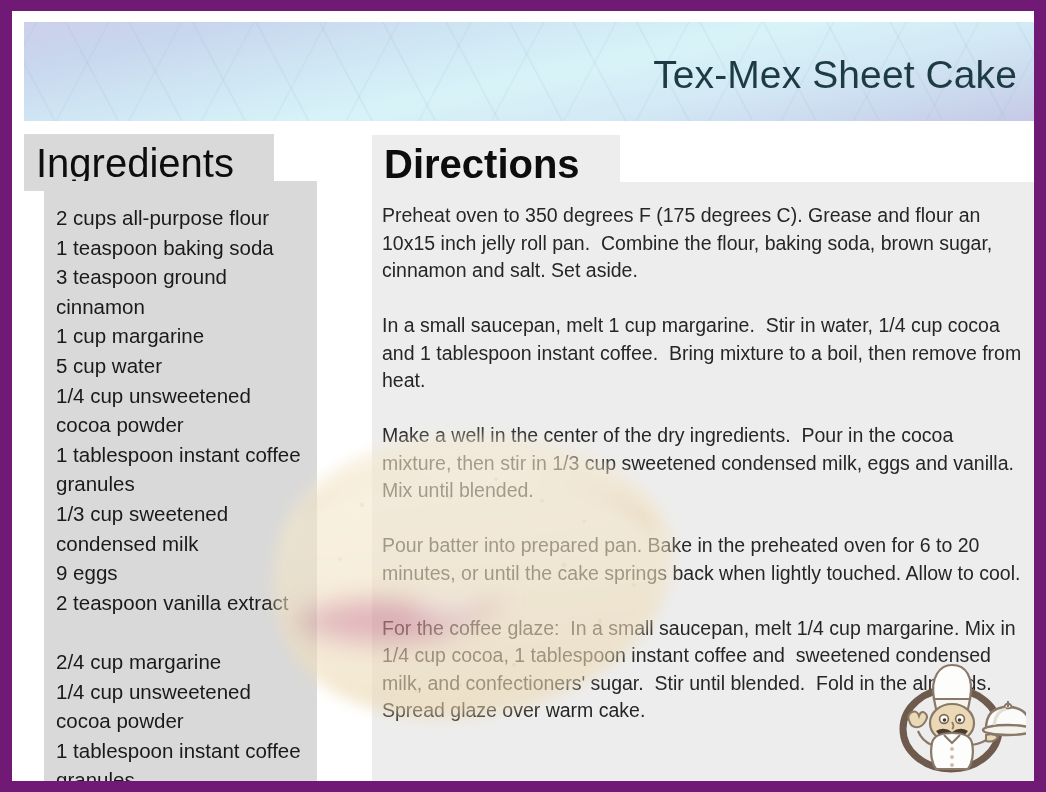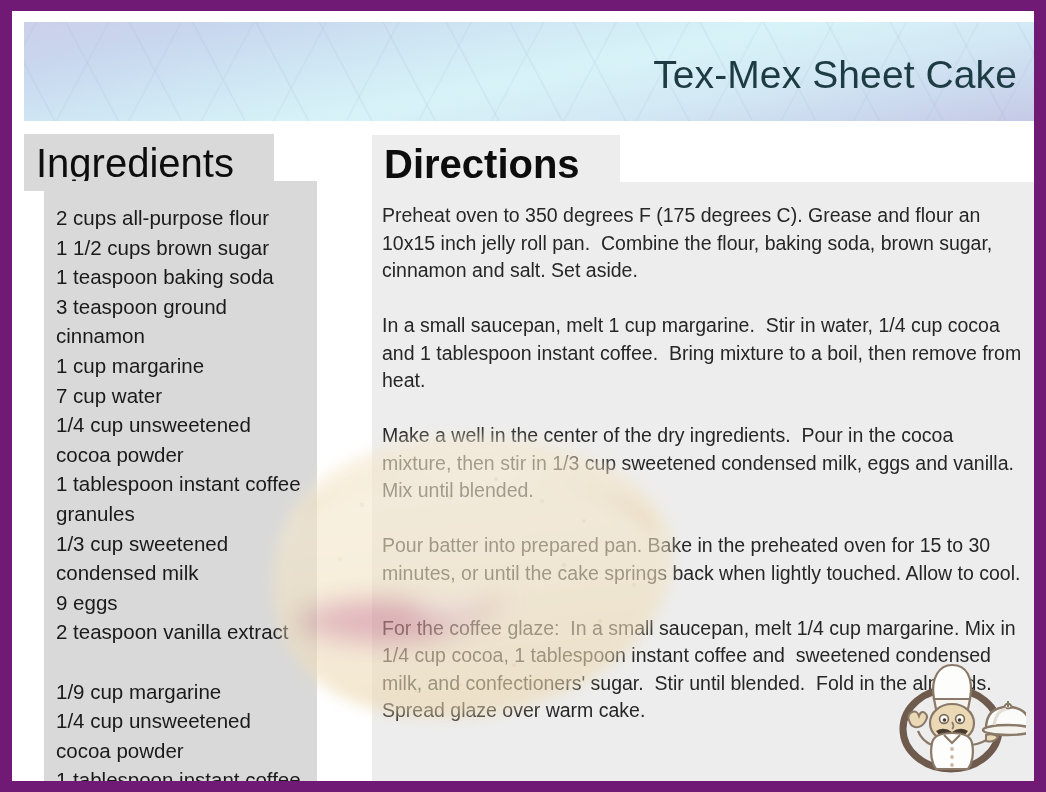--- a/index.html
+++ b/index.html
@@ -170,43 +170,42 @@
       <div id="recipe-title" style="color: rgb(29, 59, 66);">Tex-Mex Sheet Cake</div>
     </div>
 
     <div class="section-tab" id="tab-ingredients" style="background: rgb(217, 217, 217);">Ingredients</div>
 
     <div class="section-tab" id="tab-directions" style="background: rgb(237, 237, 237); font-weight: bold;">Directions</div>
 
     <div class="panel" id="ingredients-panel" style="background: rgb(217, 217, 217);">
       <div id="ingredients-list">
           <div class="ingredient-line">2 cups all-purpose flour</div>
-          <div class="ingredient-line">1 1/2 cups brown sugar</div>
           <div class="ingredient-line">1 teaspoon baking soda</div>
           <div class="ingredient-line">3 teaspoon ground cinnamon</div>
           <div class="ingredient-line">1 cup margarine</div>
-          <div class="ingredient-line">7 cup water</div>
+          <div class="ingredient-line">5 cup water</div>
           <div class="ingredient-line">1/4 cup unsweetened cocoa powder</div>
           <div class="ingredient-line">1 tablespoon instant coffee granules</div>
           <div class="ingredient-line">1/3 cup sweetened condensed milk</div>
           <div class="ingredient-line">9 eggs</div>
           <div class="ingredient-line">2 teaspoon vanilla extract</div>
           <div class="ingredient-line spacer"></div>
-          <div class="ingredient-line">1/9 cup margarine</div>
+          <div class="ingredient-line">2/4 cup margarine</div>
           <div class="ingredient-line">1/4 cup unsweetened cocoa powder</div>
           <div class="ingredient-line">1 tablespoon instant coffee granules</div>
         </div>
     </div>
 
     <div class="panel" id="directions-panel" style="background: rgb(237, 237, 237);">
       <div id="directions-list">
           <p class="direction-para">Preheat oven to 350 degrees F (175 degrees C). Grease and flour an 10x15 inch jelly roll pan.  Combine the flour, baking soda, brown sugar, cinnamon and salt. Set aside.</p>
           <p class="direction-para">In a small saucepan, melt 1 cup margarine.  Stir in water, 1/4 cup cocoa and 1 tablespoon instant coffee.  Bring mixture to a boil, then remove from heat.</p>
           <p class="direction-para">Make a well in the center of the dry ingredients.  Pour in the cocoa mixture, then stir in 1/3 cup sweetened condensed milk, eggs and vanilla.  Mix until blended.</p>
-          <p class="direction-para">Pour batter into prepared pan. Bake in the preheated oven for 15 to 30 minutes, or until the cake springs back when lightly touched. Allow to cool.</p>
+          <p class="direction-para">Pour batter into prepared pan. Bake in the preheated oven for 6 to 20 minutes, or until the cake springs back when lightly touched. Allow to cool.</p>
           <p class="direction-para">For the coffee glaze:  In a small saucepan, melt 1/4 cup margarine. Mix in 1/4 cup cocoa, 1 tablespoon instant coffee and  sweetened condensed milk, and confectioners' sugar.  Stir until blended.  Fold in the almonds.  Spread glaze over warm cake.</p>
         </div>
     </div>
 
     <svg id="cake-watermark" viewBox="0 0 430 330" preserveAspectRatio="none">
       <defs>
         <radialGradient id="spongeTop" cx="48%" cy="30%" r="72%">
           <stop offset="0%" stop-color="#f7ecd4"></stop>
           <stop offset="55%" stop-color="#f2e2c4"></stop>
           <stop offset="100%" stop-color="#e8d2a9"></stop>

